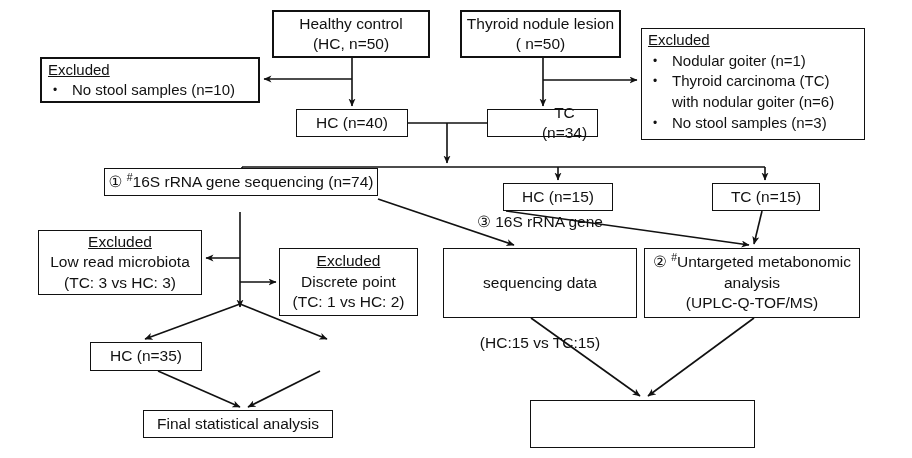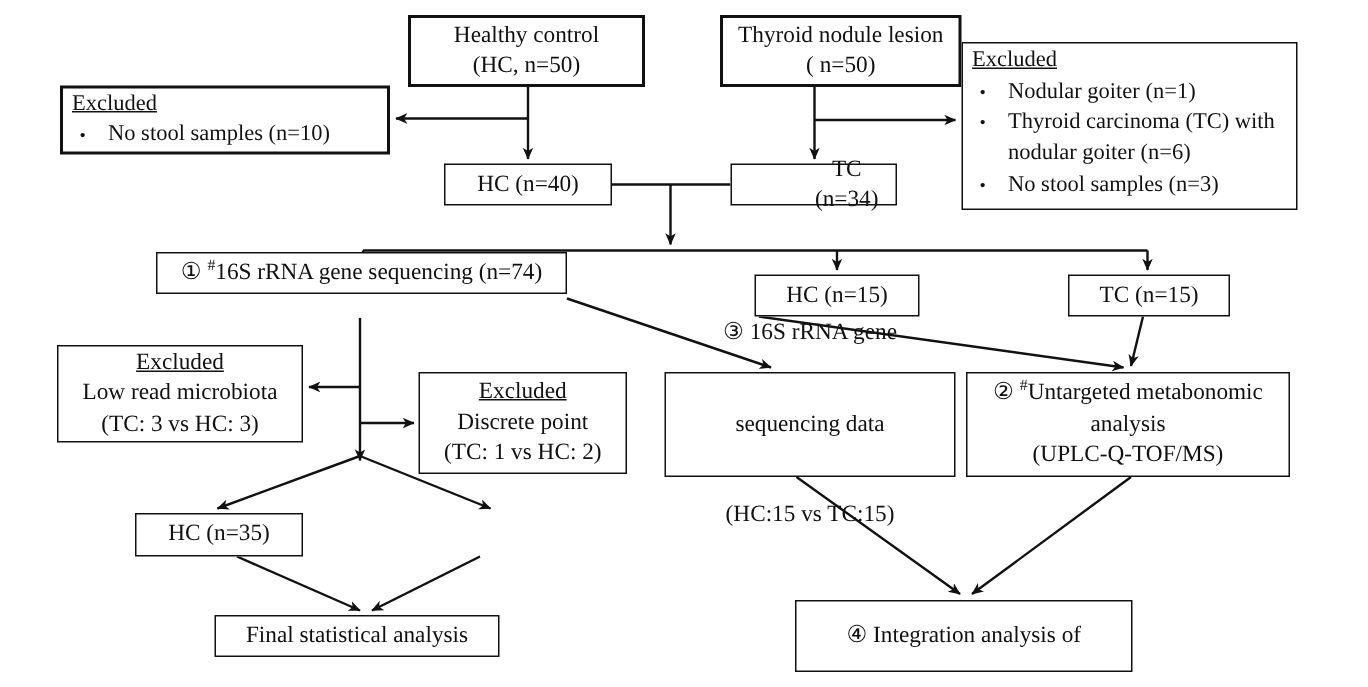--- a/index.html
+++ b/index.html
@@ -1,18 +1,18 @@
 <!DOCTYPE html>
 <html><head>
 <meta charset="utf-8">
 <style>
   html,body{margin:0;padding:0;background:#ffffff;}
   .canvas{
     position:relative;width:912px;height:458px;background:#ffffff;
-    font-family:Liberation Serif, serif;color:#111111;
+    font-family:Liberation Sans, sans-serif;color:#111111;
     overflow:hidden;
   }
   svg.wires{position:absolute;left:0;top:0;width:912px;height:458px;pointer-events:none;}
   .box{
     position:absolute;box-sizing:border-box;background:#ffffff;
     border:1.6px solid #111111;
     display:flex;flex-direction:column;align-items:center;justify-content:center;
     text-align:center;font-size:15.5px;line-height:1.32;
   }
   .box.thick{border-width:2px;}
@@ -60,21 +60,21 @@
       <line x1="531" y1="318" x2="640" y2="396" marker-end="url(#arr)"></line>
       <line x1="754" y1="318" x2="648" y2="396" marker-end="url(#arr)"></line>
     </g>
   </svg>
 
   <div class="box thick" style="left:272px;top:10px;width:158px;height:48px;">
     <div>Healthy control</div>
     <div>(HC, n=50)</div>
   </div>
 
-  <div class="box thick" style="left:480px;top:10px;width:161px;height:48px;text-align:right;">
+  <div class="box thick" style="left:460px;top:10px;width:161px;height:48px;text-align:right;">
     <div class="nowrap">Thyroid nodule lesion</div>
     <div>( n=50)</div>
   </div>
 
   <div class="box thick left" style="left:40px;top:57px;width:220px;height:46px;font-size:15px;">
     <div class="excl-title">Excluded</div>
     <ul class="bullets">
       <li>
         <span class="bullet-dot">•</span>
         <span class="bullet-text">No stool samples (n=10)</span>
@@ -143,16 +143,15 @@
 
   <div class="box" style="left:90px;top:342px;width:112px;height:29px;">
     <div>HC (n=35)</div>
   </div>
 
   <div class="box" style="left:143px;top:410px;width:190px;height:28px;">
     <div class="nowrap">Final statistical analysis</div>
   </div>
 
   <div class="box" style="left:530px;top:400px;width:225px;height:48px;">
-    <div>④ Integration analysis of</div>
   </div>
 
 </div>
 
 </body></html>

